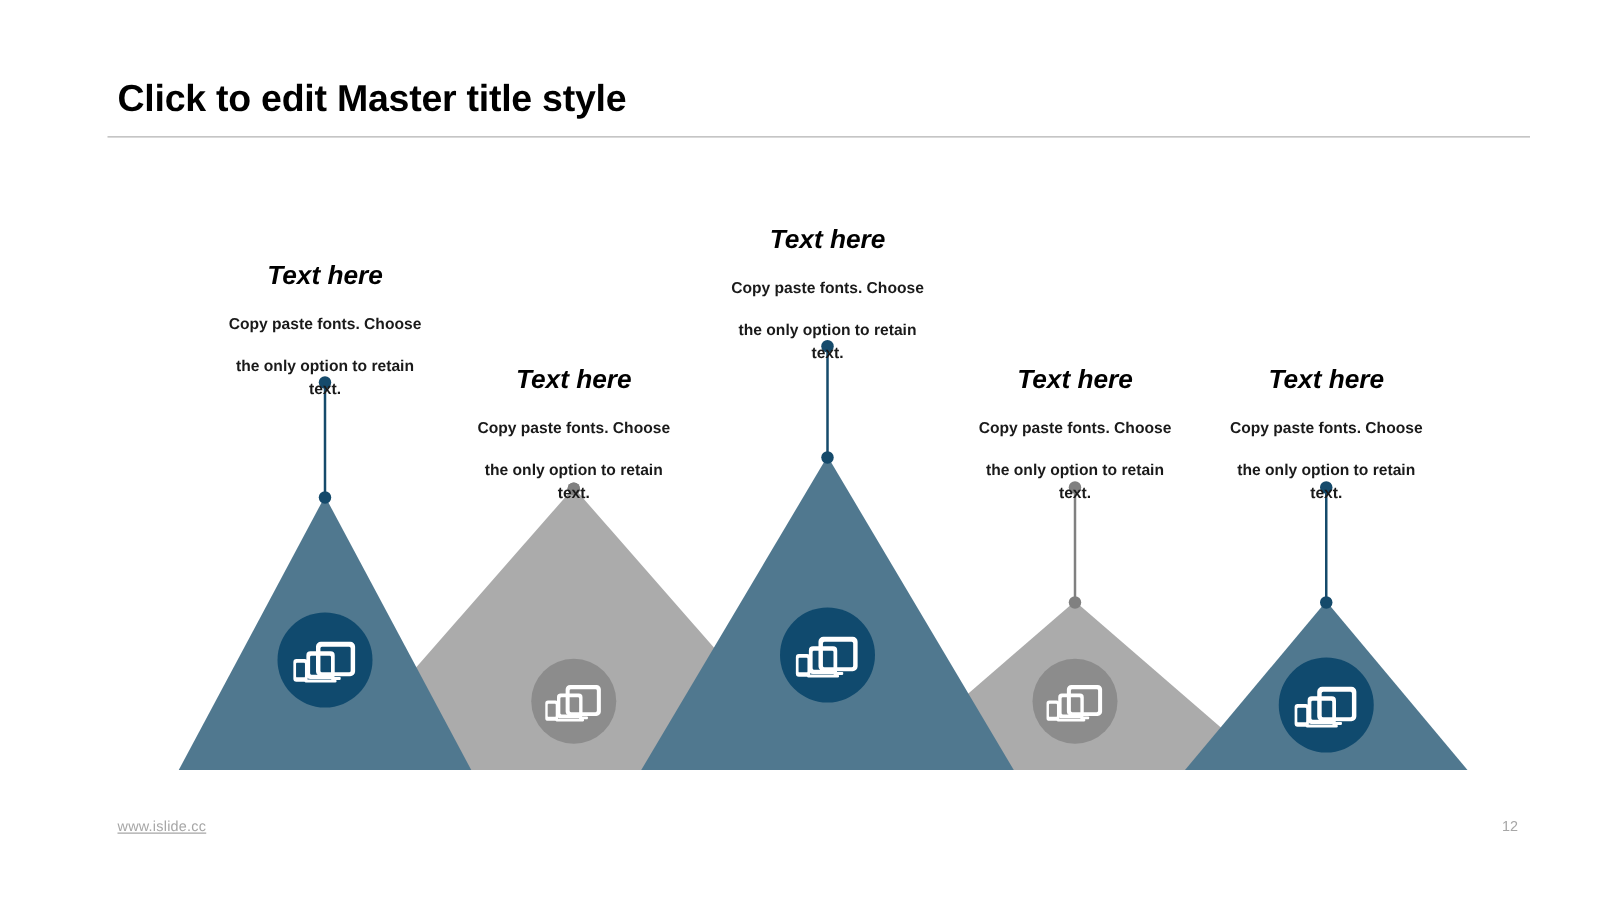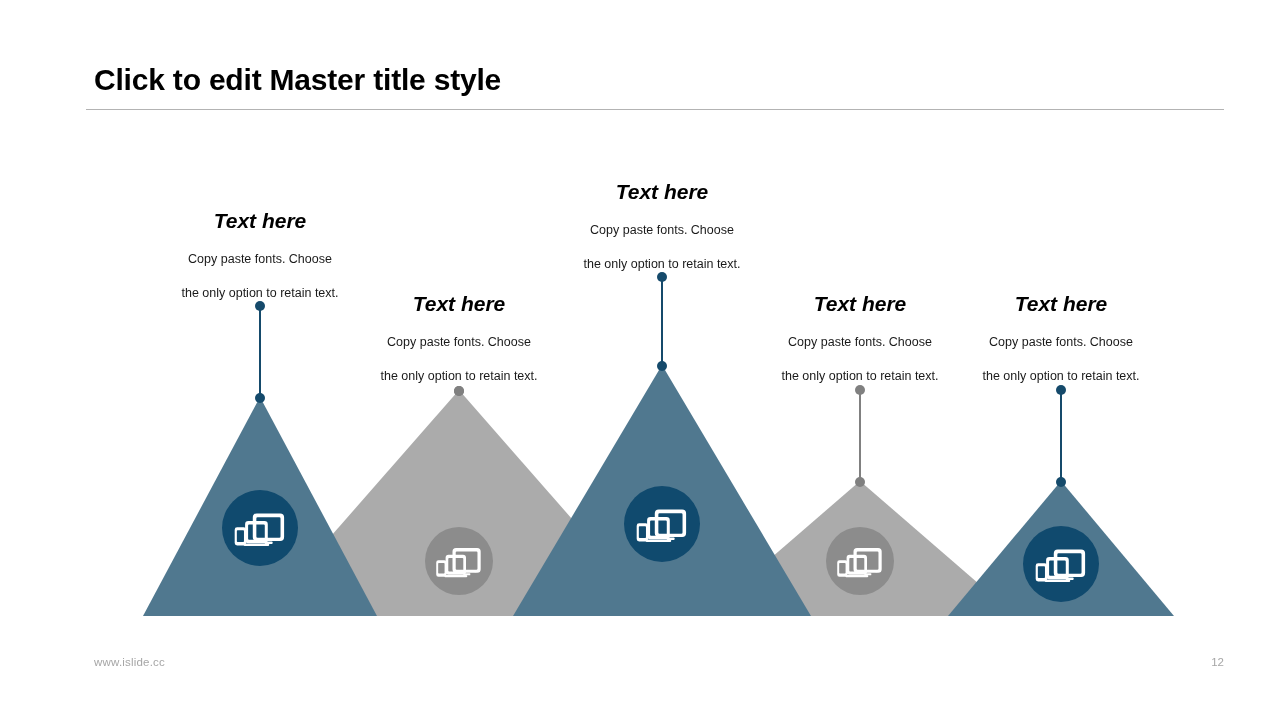--- a/index.html
+++ b/index.html
@@ -66,41 +66,42 @@
     font-size: 21px;
     font-weight: bold;
     color: #000000;
     line-height: 26px;
     margin: 0 0 14px 0;
     white-space: nowrap;
     font-style: italic;
   }
   .tg-body {
     font-size: 12.5px;
-    font-weight: normal;
+    font-weight: bold;
     color: #1a1a1a;
     line-height: 18px;
     margin: 16px;
   }
 
   
   #footer-left {
     position: absolute;
     left: 78px;
     top: 656px;
     font-size: 11.5px;
     color: #a6a6a6;
     letter-spacing: 0.2px;
+    text-decoration: underline;
   }
   #footer-right {
     position: absolute;
     left: 1176px;
     top: 656px;
     width: 32px;
-    text-align: right;
+    text-align: center;
     font-size: 11.5px;
     color: #a6a6a6;
   }
 </style>
 </head>
 <body>
 
 <div id="slide">
 
   <div id="title-block">

